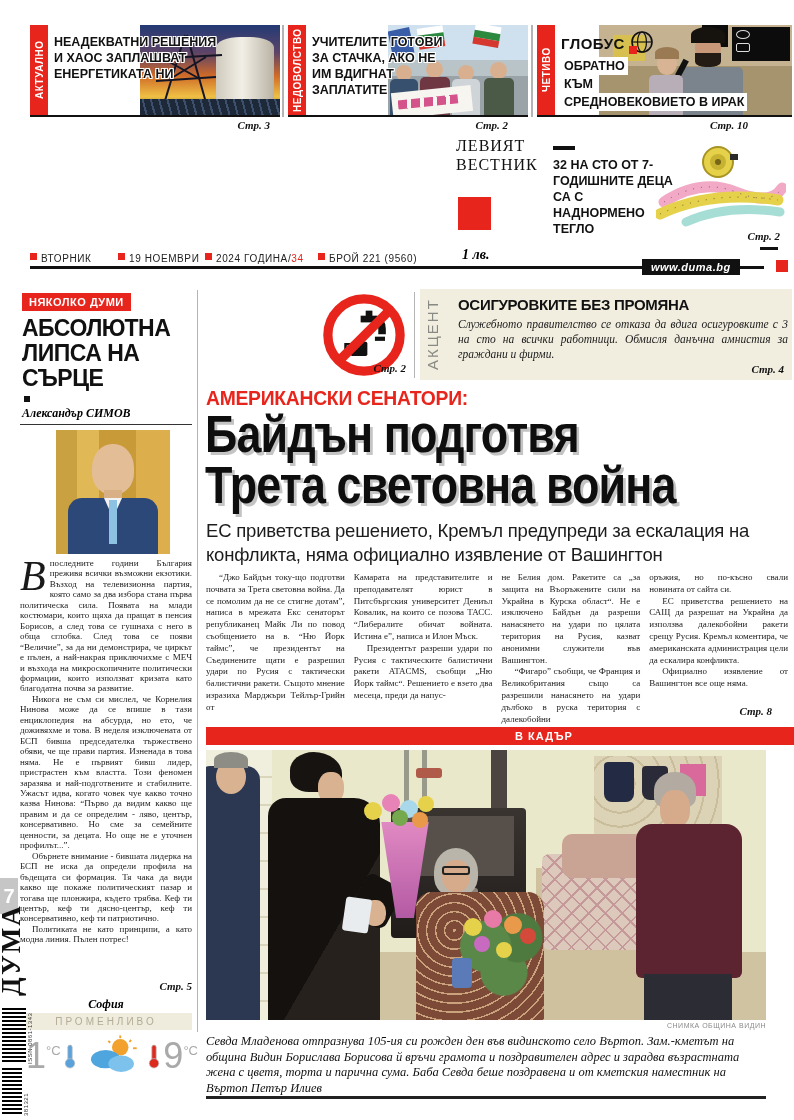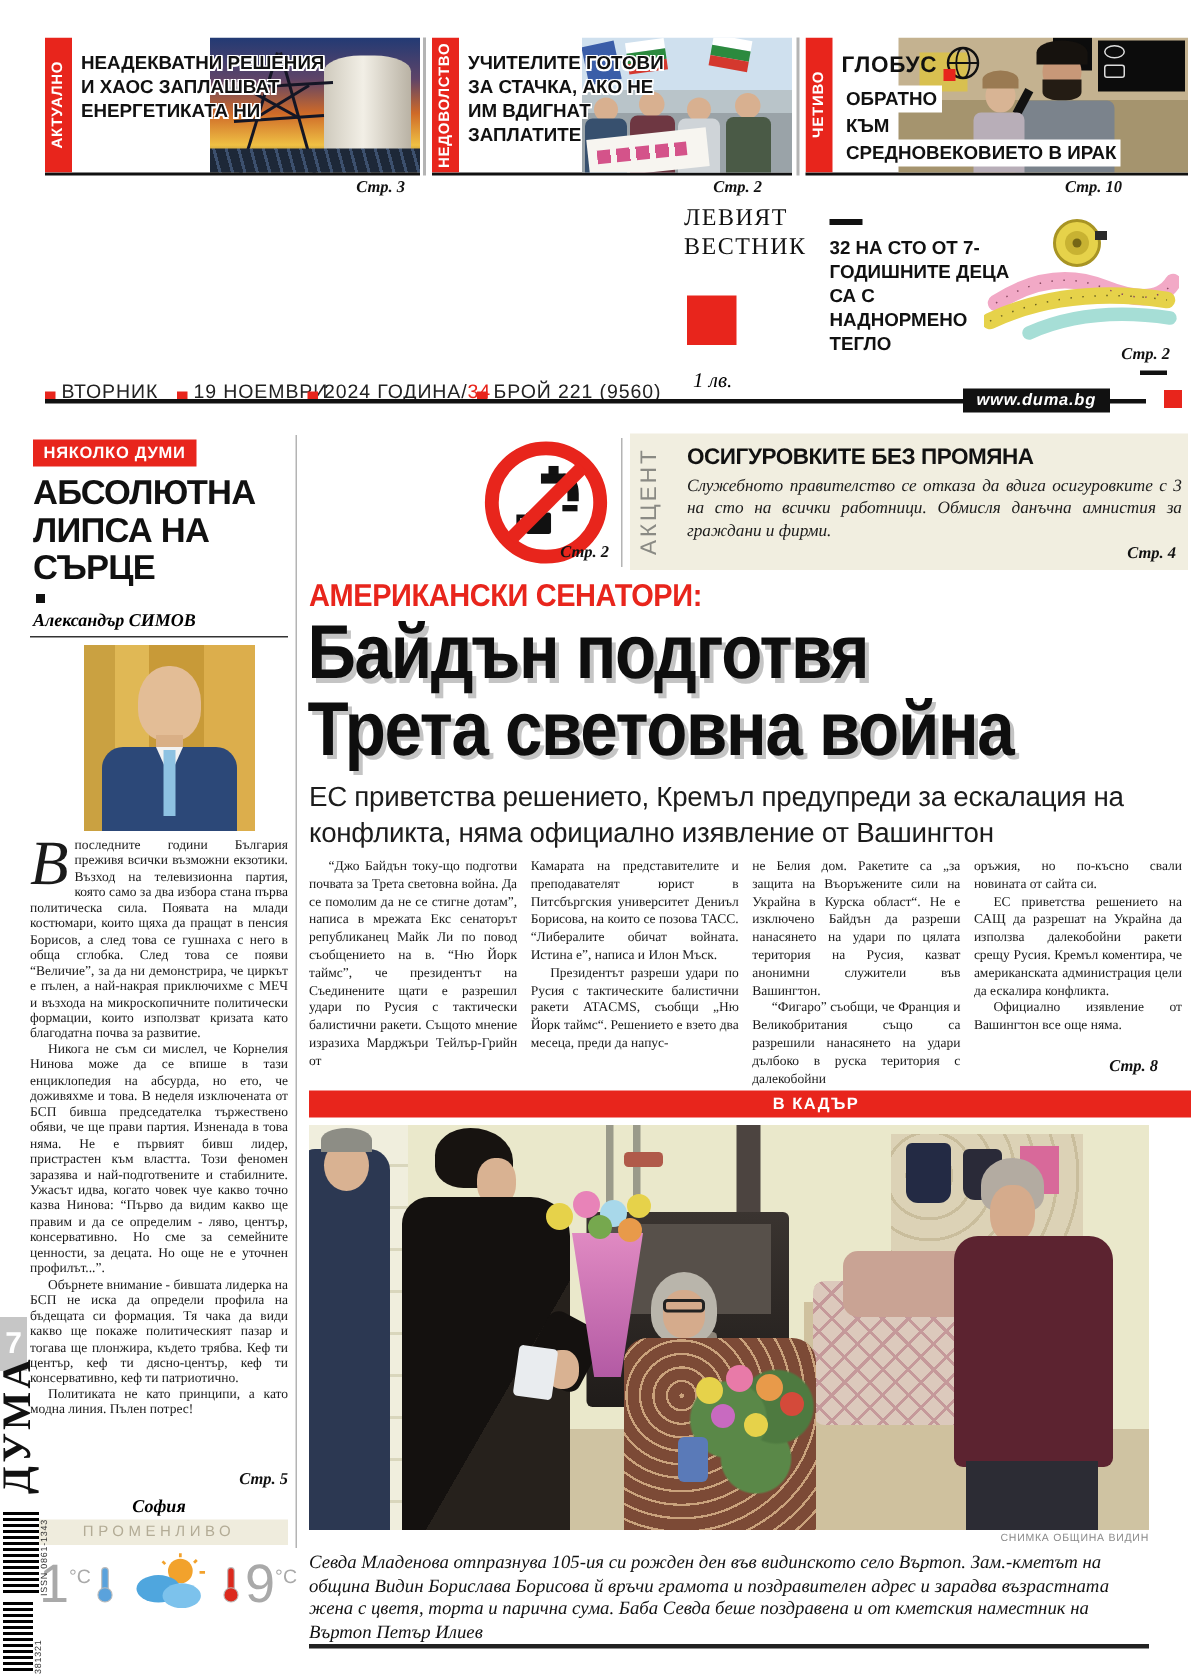--- a/index.html
+++ b/index.html
@@ -41,24 +41,24 @@
 
   
   .masthead-title{font-family:"Liberation Serif",serif;font-weight:bold;font-size:122px;line-height:100px;
                   letter-spacing:3px;color:#161616;text-shadow:3px 3px 0 #c9c9c9}
   .masthead-reg{font-size:20px;vertical-align:60px;letter-spacing:0;text-shadow:none}
   .tagline{font-family:"Liberation Serif",serif;font-size:16px;line-height:19px;letter-spacing:1px;color:#111}
   .redsq{background:#e8251c}
   .teaser-text{font-weight:bold;font-size:12.5px;line-height:16px;color:#111}
 
   
-  .dl-item{position:absolute;top:253px;font-size:13px;letter-spacing:.6px;color:#222;display:flex;align-items:flex-end;gap:4px}
+  .dl-item{position:absolute;top:253px;font-size:10px;letter-spacing:.6px;color:#222;display:flex;align-items:flex-start;gap:4px}
   .dl-bullet{width:7px;height:7px;background:#e8251c;display:inline-block}
   .dl-red{color:#e8251c}
-  .price{font-family:"Liberation Serif",serif;font-style:italic;font-weight:normal;font-size:14px}
+  .price{font-family:"Liberation Serif",serif;font-style:italic;font-weight:bold;font-size:14px}
   .siteline{position:absolute;left:30px;top:266px;width:734px;height:3px;background:#111}
   .sitebox{position:absolute;top:259px;background:#111;color:#fff;font-style:italic;font-weight:bold;
            font-size:11px;padding:2px 9px;letter-spacing:.5px}
 
   
   .rubric{display:inline-block;background:#e8251c;color:#fff;font-weight:bold;font-size:11px;
           letter-spacing:.5px;padding:3px 7px}
   .lc-headline{font-weight:bold;font-size:23px;line-height:25px;letter-spacing:-.5px;color:#111}
   .byline{font-family:"Liberation Serif",serif;font-style:italic;font-weight:bold;font-size:12px}
   .lc-body{font-family:"Liberation Serif",serif;font-size:9px;line-height:10.45px;text-align:justify;color:#1a1a1a}
@@ -323,21 +323,21 @@
   <div class="abs kicker" style="left:206px;top:386px"><span class="cond" style="transform:scaleX(.92)">АМЕРИКАНСКИ СЕНАТОРИ:</span></div>
   <div class="abs headline-xl" style="left:205px;top:410px"><span class="cond" style="transform:scaleX(.88)">Байдън подготвя</span></div>
   <div class="abs headline-xl" style="left:205px;top:461px"><span class="cond" style="transform:scaleX(.88)">Трета световна война</span></div>
   <div class="abs subhead" style="left:206px;top:519px;width:586px">ЕС приветства решението, Кремъл предупреди за ескалация на конфликта, няма официално изявление от Вашингтон</div>
 
   <div class="abs story-cols" style="left:206px;top:572px;width:582px">
     <div class="col">
         <p>“Джо Байдън току-що подготви почвата за Трета световна война. Да се помолим да не се стигне дотам”, написа в мрежата Екс сенаторът републиканец Майк Ли по повод съобщението на в. “Ню Йорк таймс”, че президентът на Съединените щати е разрешил удари по Русия с тактически балистични ракети. Същото мнение изразиха Марджъри Тейлър-Грийн от</p>
       </div>
     <div class="col cont">
-        <p>Камарата на представителите и преподавателят юрист в Питсбъргския университет Дениъл Борисова, на които се позова ТАСС. “Либералите обичат войната. Истина е”, написа и Илон Мъск.</p>
+        <p>Камарата на представителите и преподавателят юрист в Питсбъргския университет Дениъл Ковалик, на които се позова ТАСС. “Либералите обичат войната. Истина е”, написа и Илон Мъск.</p>
         <p>Президентът разреши удари по Русия с тактическите балистични ракети ATACMS, съобщи „Ню Йорк таймс“. Решението е взето два месеца, преди да напус-</p>
       </div>
     <div class="col cont">
         <p>не Белия дом. Ракетите са „за защита на Въоръжените сили на Украйна в Курска област“. Не е изключено Байдън да разреши нанасянето на удари по цялата територия на Русия, казват анонимни служители във Вашингтон.</p>
         <p>“Фигаро” съобщи, че Франция и Великобритания също са разрешили нанасянето на удари дълбоко в руска територия с далекобойни</p>
       </div>
     <div class="col cont">
         <p>оръжия, но по-късно свали новината от сайта си.</p>
         <p>ЕС приветства решението на САЩ да разрешат на Украйна да използва далекобойни ракети срещу Русия. Кремъл коментира, че американската администрация цели да ескалира конфликта.</p>
         <p>Официално изявление от Вашингтон все още няма.</p>

